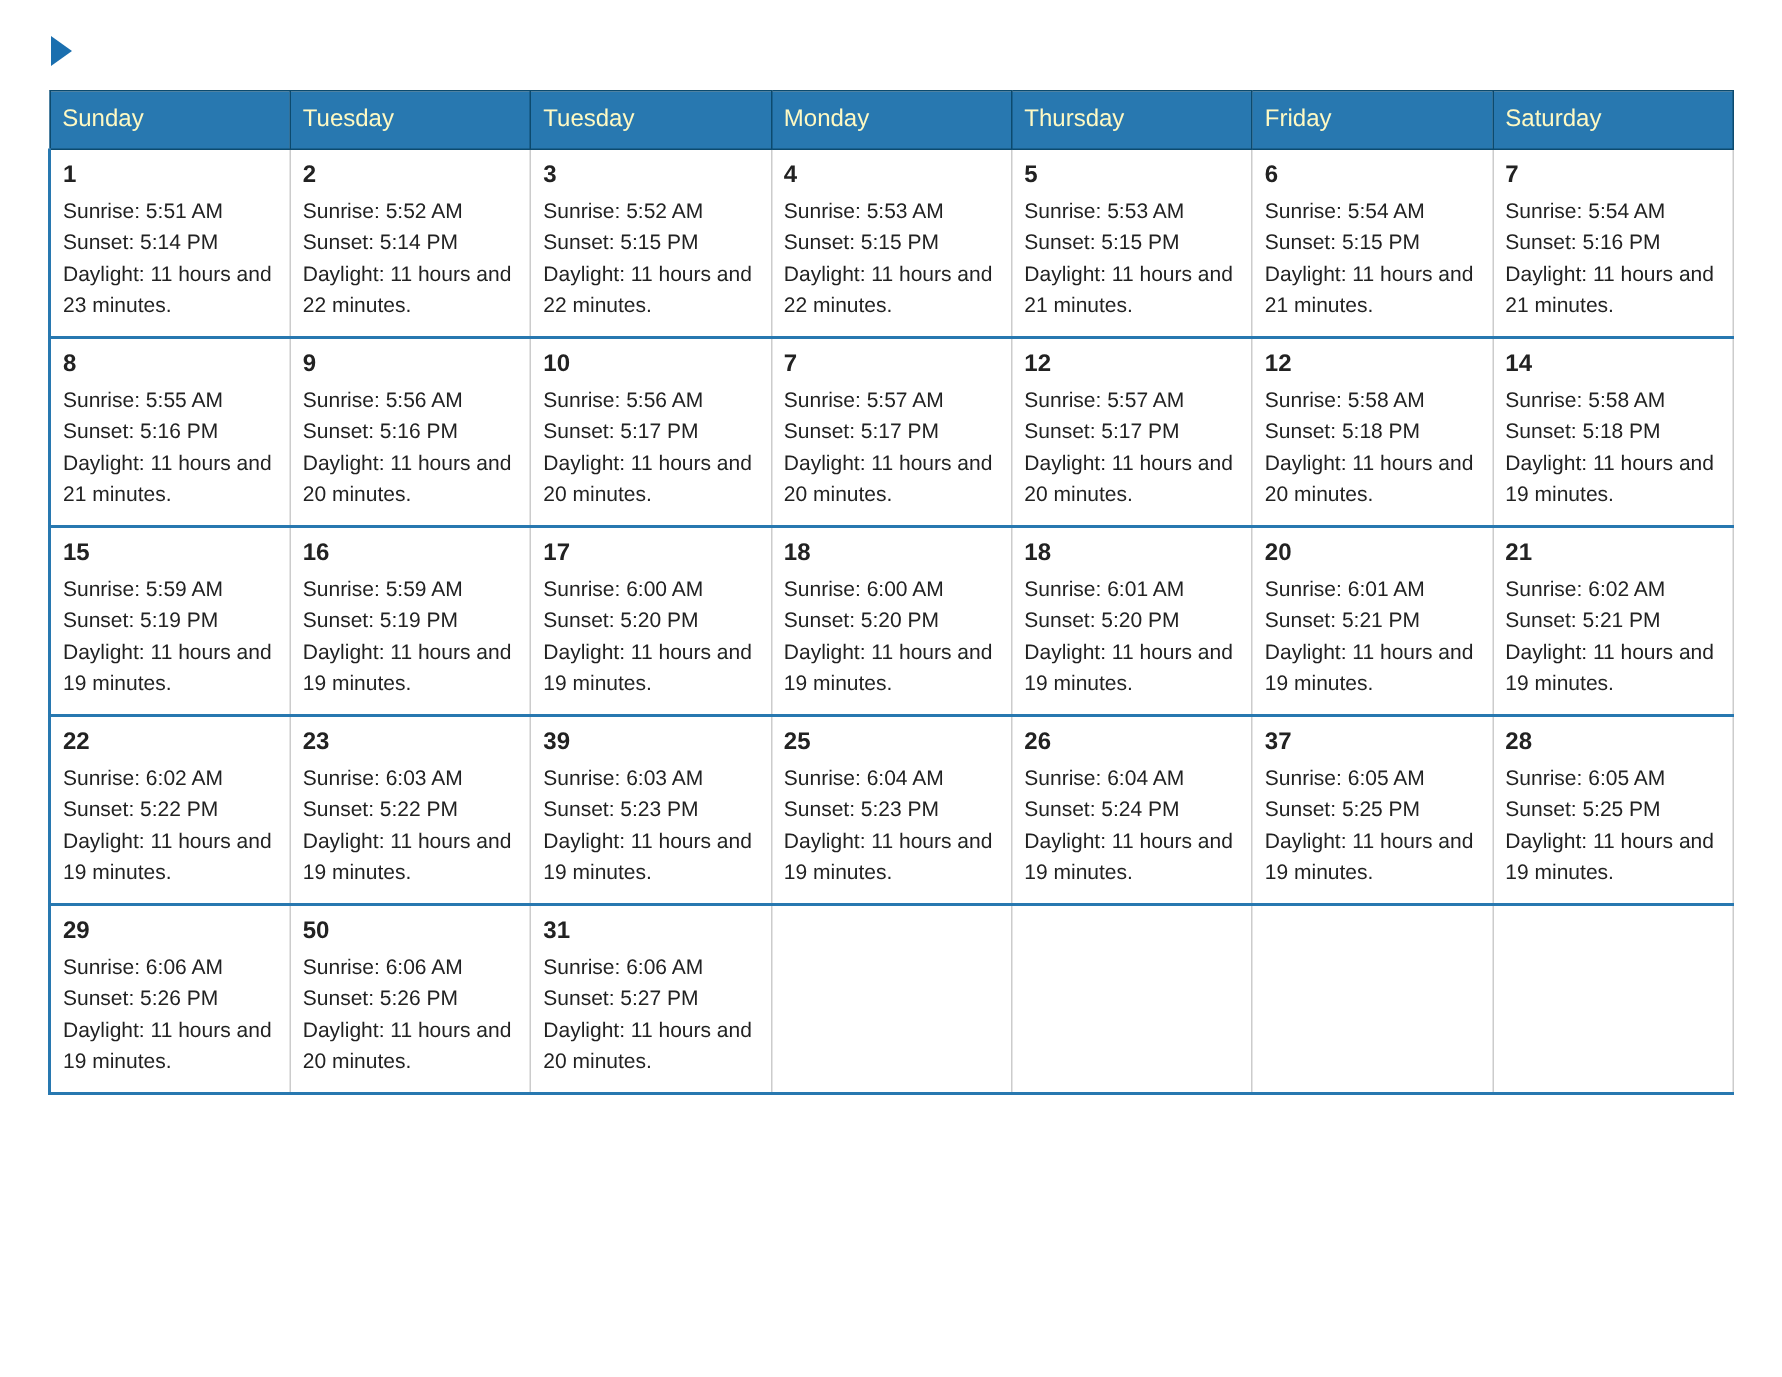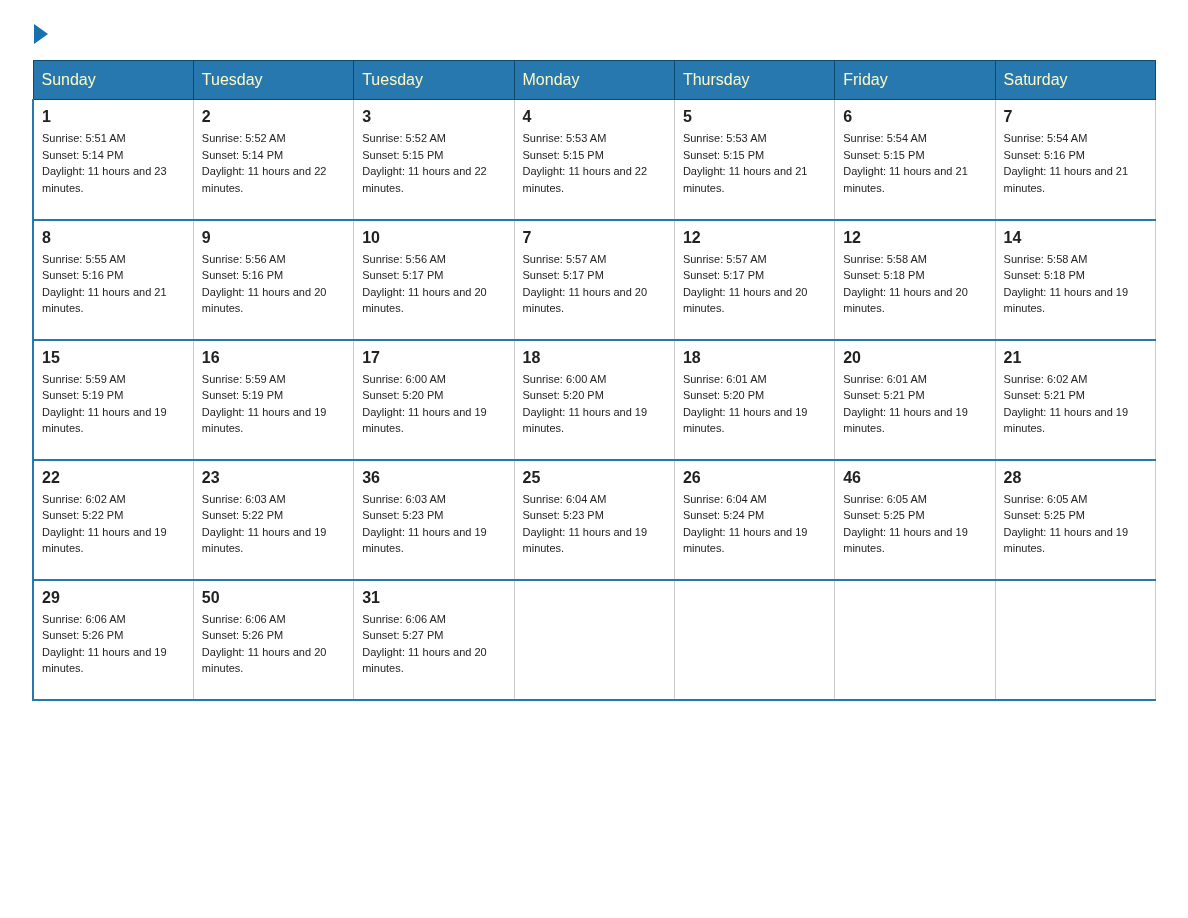--- a/index.html
+++ b/index.html
@@ -90,21 +90,21 @@
     tbody tr td:first-child {
       border-left: 2px solid #2878b0;
     }
     .day-number {
       font-size: 16px;
       font-weight: bold;
       margin-bottom: 4px;
       display: block;
     }
     .day-info {
-      font-size: 11px;
+      font-size: 14px;
       line-height: 1.5;
       color: #222;
     }
     tbody tr {
       border-bottom: 2px solid #2878b0;
     }
     .empty-cell {
       background: #fff;
     }
   </style>
@@ -324,21 +324,21 @@
       </td>
         <td>
         <span class="day-number">23</span>
         <div class="day-info">
           Sunrise: 6:03 AM<br>
           Sunset: 5:22 PM<br>
           Daylight: 11 hours and 19 minutes.
         </div>
       </td>
         <td>
-        <span class="day-number">36</span>
+        <span class="day-number">39</span>
         <div class="day-info">
           Sunrise: 6:03 AM<br>
           Sunset: 5:23 PM<br>
           Daylight: 11 hours and 19 minutes.
         </div>
       </td>
         <td>
         <span class="day-number">25</span>
         <div class="day-info">
           Sunrise: 6:04 AM<br>
@@ -348,21 +348,21 @@
       </td>
         <td>
         <span class="day-number">26</span>
         <div class="day-info">
           Sunrise: 6:04 AM<br>
           Sunset: 5:24 PM<br>
           Daylight: 11 hours and 19 minutes.
         </div>
       </td>
         <td>
-        <span class="day-number">46</span>
+        <span class="day-number">37</span>
         <div class="day-info">
           Sunrise: 6:05 AM<br>
           Sunset: 5:25 PM<br>
           Daylight: 11 hours and 19 minutes.
         </div>
       </td>
         <td>
         <span class="day-number">28</span>
         <div class="day-info">
           Sunrise: 6:05 AM<br>

